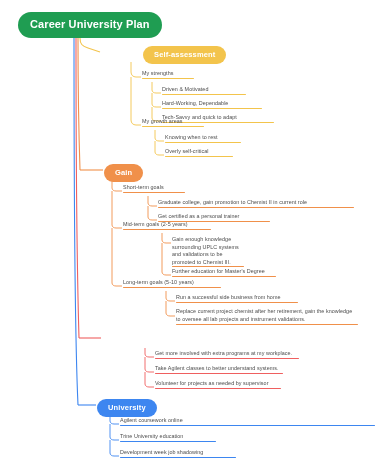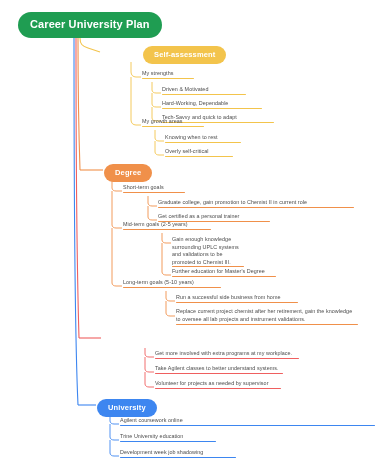--- a/index.html
+++ b/index.html
@@ -137,21 +137,21 @@
 
   <div class="sub-label" style="left:142px; top:118px; width:80px;">My growth areas</div>
   <div class="u-bar" style="left:142px; top:126px; width:62px; background:#f3c44c;"></div>
 
   <div class="sub-label" style="left:165px; top:134px; width:100px;">Knowing when to rest</div>
   <div class="u-bar" style="left:165px; top:142px; width:76px; background:#f3c44c;"></div>
 
   <div class="sub-label" style="left:165px; top:148px; width:100px;">Overly self-critical</div>
   <div class="u-bar" style="left:165px; top:156px; width:68px; background:#f3c44c;"></div>
 
-  <div class="branch-pill" style="left:104px; top:164px; background:#f0904a;">Degree</div>
+  <div class="branch-pill" style="left:104px; top:164px; background:#f0904a;">Gain</div>
 
   <div class="sub-label" style="left:123px; top:184px; width:90px;">Short-term goals</div>
   <div class="u-bar" style="left:123px; top:192px; width:62px; background:#f0904a;"></div>
 
   <div class="sub-label" style="left:158px; top:199px; width:200px;">Graduate college, gain promotion to Chemist II in current role</div>
   <div class="u-bar" style="left:158px; top:207px; width:196px; background:#f0904a;"></div>
 
   <div class="sub-label" style="left:158px; top:213px; width:140px;">Get certified as a personal trainer</div>
   <div class="u-bar" style="left:158px; top:221px; width:112px; background:#f0904a;"></div>
 

